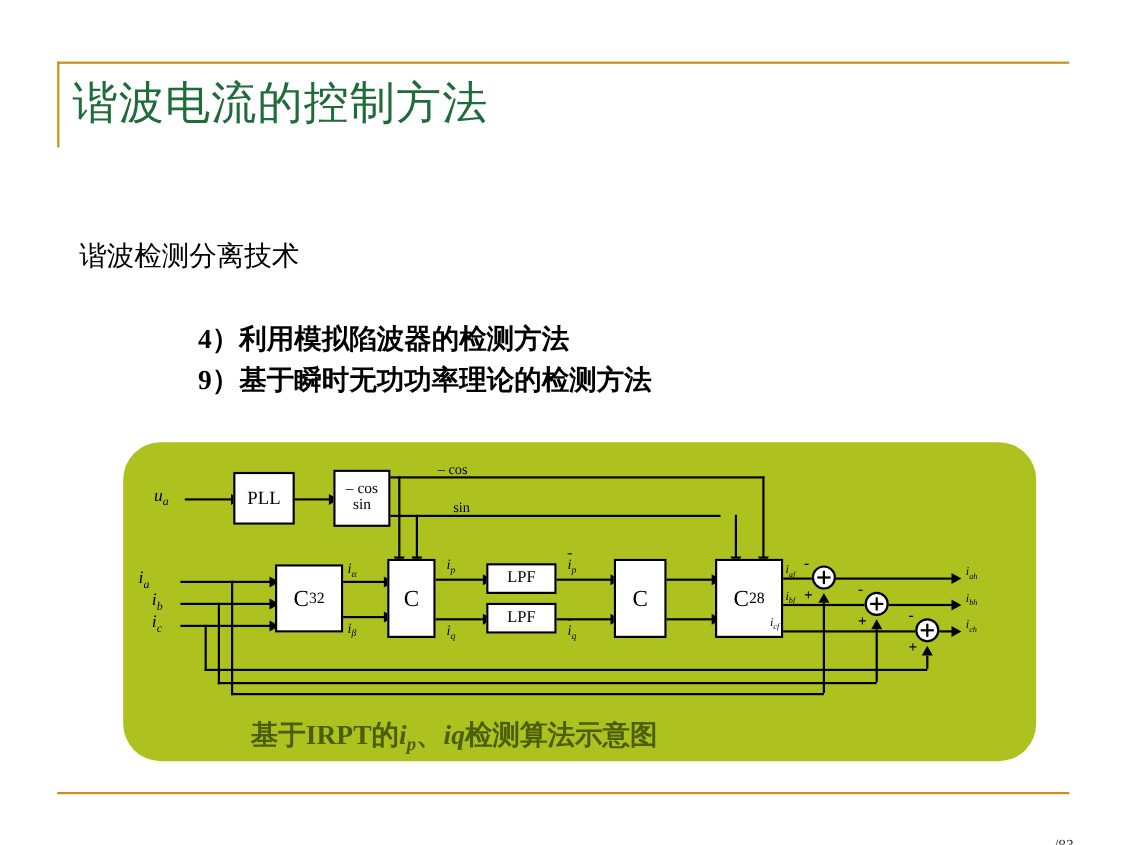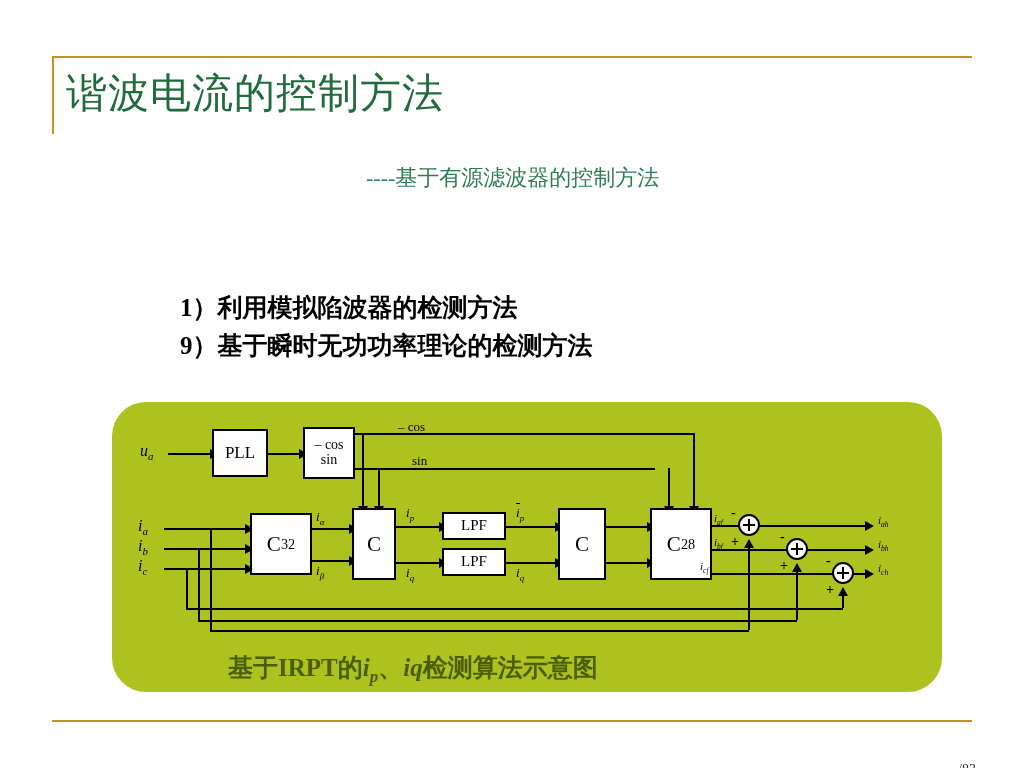--- a/index.html
+++ b/index.html
@@ -201,22 +201,22 @@
 </head>
 <body>
 
 <div class="slide">
 
   <div class="rule-top"></div>
   <div class="rule-left"></div>
   <div class="rule-bottom"></div>
 
   <div class="title">谐波电流的控制方法</div>
-  <div class="subtitle">----基于有源滤波器的控制方法</div>
-  <div class="bullet bullet-1">1）利用模拟陷波器的检测方法</div>
+  <div class="section-head">谐波检测分离技术</div>
+  <div class="bullet bullet-1">4）利用模拟陷波器的检测方法</div>
   <div class="bullet bullet-2">9）基于瞬时无功功率理论的检测方法</div>
 
   <div class="panel">
 
     <div class="lbl it" style="left:28px; top:40px;">
       <span>u</span><sub>a</sub>
     </div>
 
     <div class="hline" style="left:56px; top:51px; width:44px;"></div>
     <div class="arrow-r" style="left:98px; top:47px;"></div>
@@ -241,21 +241,21 @@
     <div class="vline" style="left:250px; top:31px; height:75px;"></div>
     <div class="arrow-d" style="left:246px; top:104px;"></div>
     <div class="vline" style="left:266px; top:66px; height:40px;"></div>
     <div class="arrow-d" style="left:262px; top:104px;"></div>
 
     <div class="vline" style="left:581px; top:31px; height:75px;"></div>
     <div class="arrow-d" style="left:577px; top:104px;"></div>
     <div class="vline" style="left:556px; top:66px; height:40px;"></div>
     <div class="arrow-d" style="left:552px; top:104px;"></div>
 
-    <div class="lbl it" style="left:26px; top:115px;">
+    <div class="lbl it" style="left:14px; top:115px;">
       <span>i</span><sub>a</sub>
     </div>
     <div class="lbl it" style="left:26px; top:135px;">
       <span>i</span><sub>b</sub>
     </div>
     <div class="lbl it" style="left:26px; top:155px;">
       <span>i</span><sub>c</sub>
     </div>
 
     <div class="hline" style="left:52px; top:126px; width:84px;"></div>

